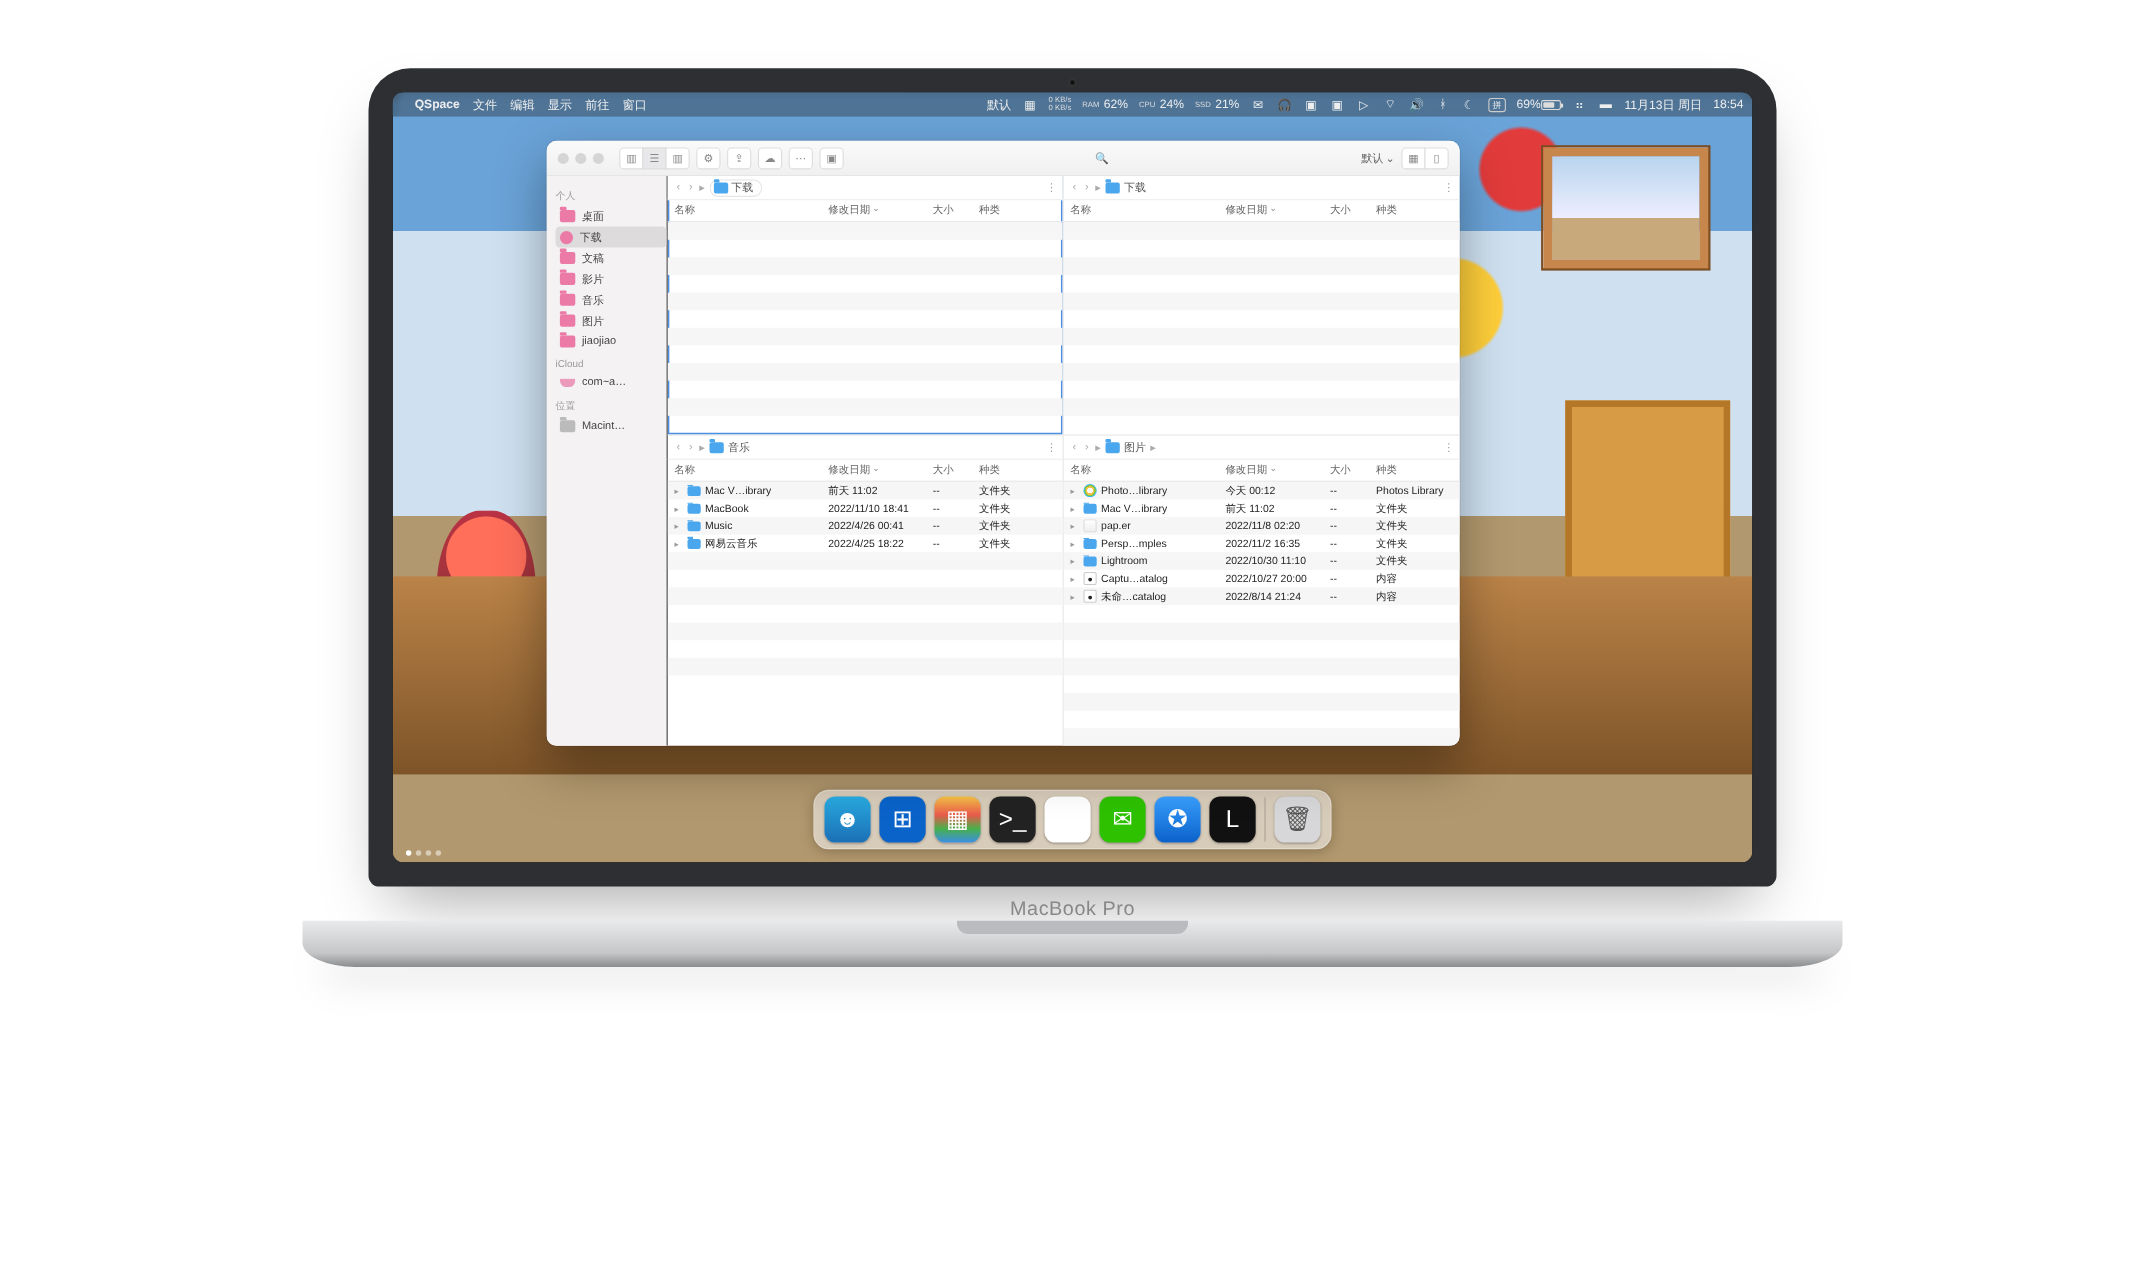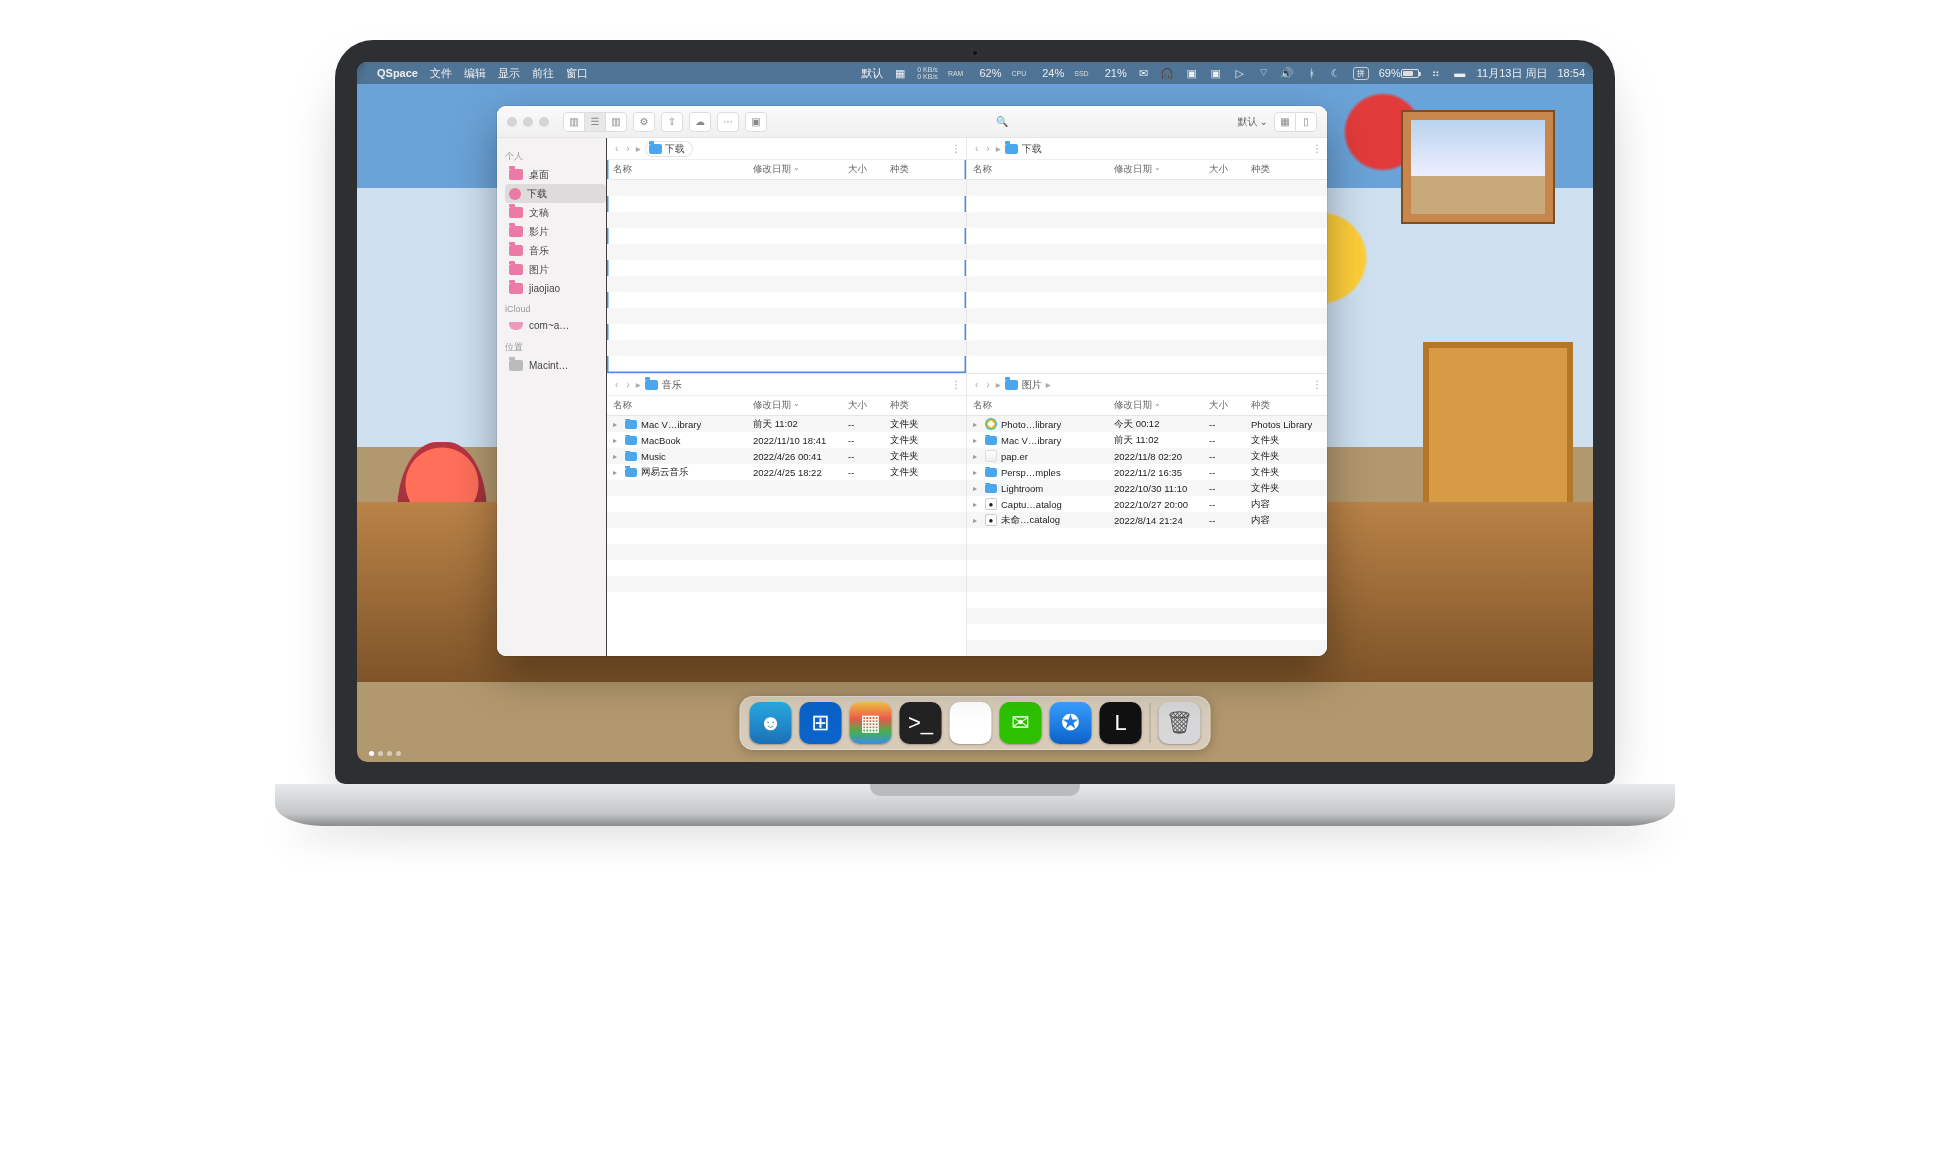--- a/index.html
+++ b/index.html
@@ -1,19 +1,19 @@
 <!DOCTYPE html>
 <html><head>
 <meta charset="utf-8">
 <style>
 html,body{margin:0;padding:0;background:#fff;font-family:-apple-system,BlinkMacSystemFont,"Helvetica Neue",Arial,sans-serif;font-size:10px;color:#222}
 *{box-sizing:border-box}
 
 
-.stage{display:flex;justify-content:center;align-items:flex-start;padding:40px 0 60px}
+.stage{display:flex;justify-content:center;align-items:flex-start;padding:62px 0 60px}
 .laptop{width:1280px;position:relative}
 .lid{background:#2d2f33;border-radius:38px 38px 10px 10px;padding:22px;box-shadow:0 30px 60px -20px rgba(0,0,0,.35)}
 .screen{background:#000;border-radius:10px;overflow:hidden;position:relative;height:700px}
 .camera{position:absolute;top:9px;left:50%;transform:translateX(-50%);width:8px;height:8px;border-radius:50%;background:#111;border:2px solid #333}
 .base{height:42px;background:linear-gradient(#e9eaec,#c5c6c8 70%,#8b8c8e);border-radius:0 0 48px 48px/0 0 22px 22px;margin:0 -60px;position:relative;box-shadow:0 25px 35px -18px rgba(0,0,0,.35)}
 .base::before{content:"";position:absolute;top:0;left:50%;transform:translateX(-50%);width:210px;height:12px;background:#b9bbbe;border-radius:0 0 10px 10px}
 .brand{text-align:center;font-size:18px;color:#888;letter-spacing:.5px;padding:10px 0 0;font-weight:400}
 
 
 .desktop{position:absolute;inset:0;background:
@@ -28,21 +28,21 @@
 .desk{position:absolute;bottom:80px;left:0;right:0;height:180px;background:linear-gradient(#ba8348,#7e5428)}
 
 
 .menubar{position:relative;z-index:5;height:22px;background:rgba(30,30,30,.35);backdrop-filter:blur(4px);color:#eee;display:flex;align-items:center;font-size:11px;padding:0 8px;white-space:nowrap}
 .menubar .left,.menubar .right{display:flex;align-items:center;gap:12px}
 .menubar .right{margin-left:auto;gap:10px}
 .menubar .item{cursor:default}
 .apple::before{content:"";font-size:13px}
 .ico{display:inline-flex;width:14px;height:14px;align-items:center;justify-content:center}
 .stat{display:flex;flex-direction:column;line-height:7px;font-size:7px;color:#ddd;align-items:flex-start}
-.statrow{display:flex;align-items:center;gap:16px}
+.statrow{display:flex;align-items:center;gap:4px}
 .pill{border:1px solid #ccc;border-radius:3px;font-size:8px;padding:0 3px;line-height:11px}
 .battery{display:inline-flex;align-items:center;gap:0}
 .batt-body{width:18px;height:9px;border:1px solid #ddd;border-radius:2px;position:relative}
 .batt-body::after{content:"";position:absolute;right:-3px;top:2px;width:2px;height:4px;background:#ddd;border-radius:0 1px 1px 0}
 .batt-fill{position:absolute;inset:1px;width:65%;background:#ddd;border-radius:1px}
 
 
 .dock{position:absolute;bottom:12px;left:50%;transform:translateX(-50%);background:rgba(245,245,247,.55);backdrop-filter:blur(8px);border-radius:14px;padding:6px 10px;display:flex;gap:8px;align-items:center;box-shadow:0 2px 12px rgba(0,0,0,.25),inset 0 0 0 1px rgba(255,255,255,.3);z-index:6}
 .dock .dsep{width:1px;height:40px;background:rgba(0,0,0,.2)}
 .dico{width:42px;height:42px;border-radius:10px;display:flex;align-items:center;justify-content:center;font-size:22px;color:#fff;box-shadow:0 1px 2px rgba(0,0,0,.25)}
@@ -506,15 +506,16 @@
           </div>
 
         <div class="pager">
           <div class="pdot on"></div>
             <div class="pdot"></div>
             <div class="pdot"></div>
             <div class="pdot"></div>
         </div>
       </div>
     </div>
+    <div class="brand">MacBook Pro</div>
     <div class="base"></div>
   </div>
 </div>
 
 </body></html>

